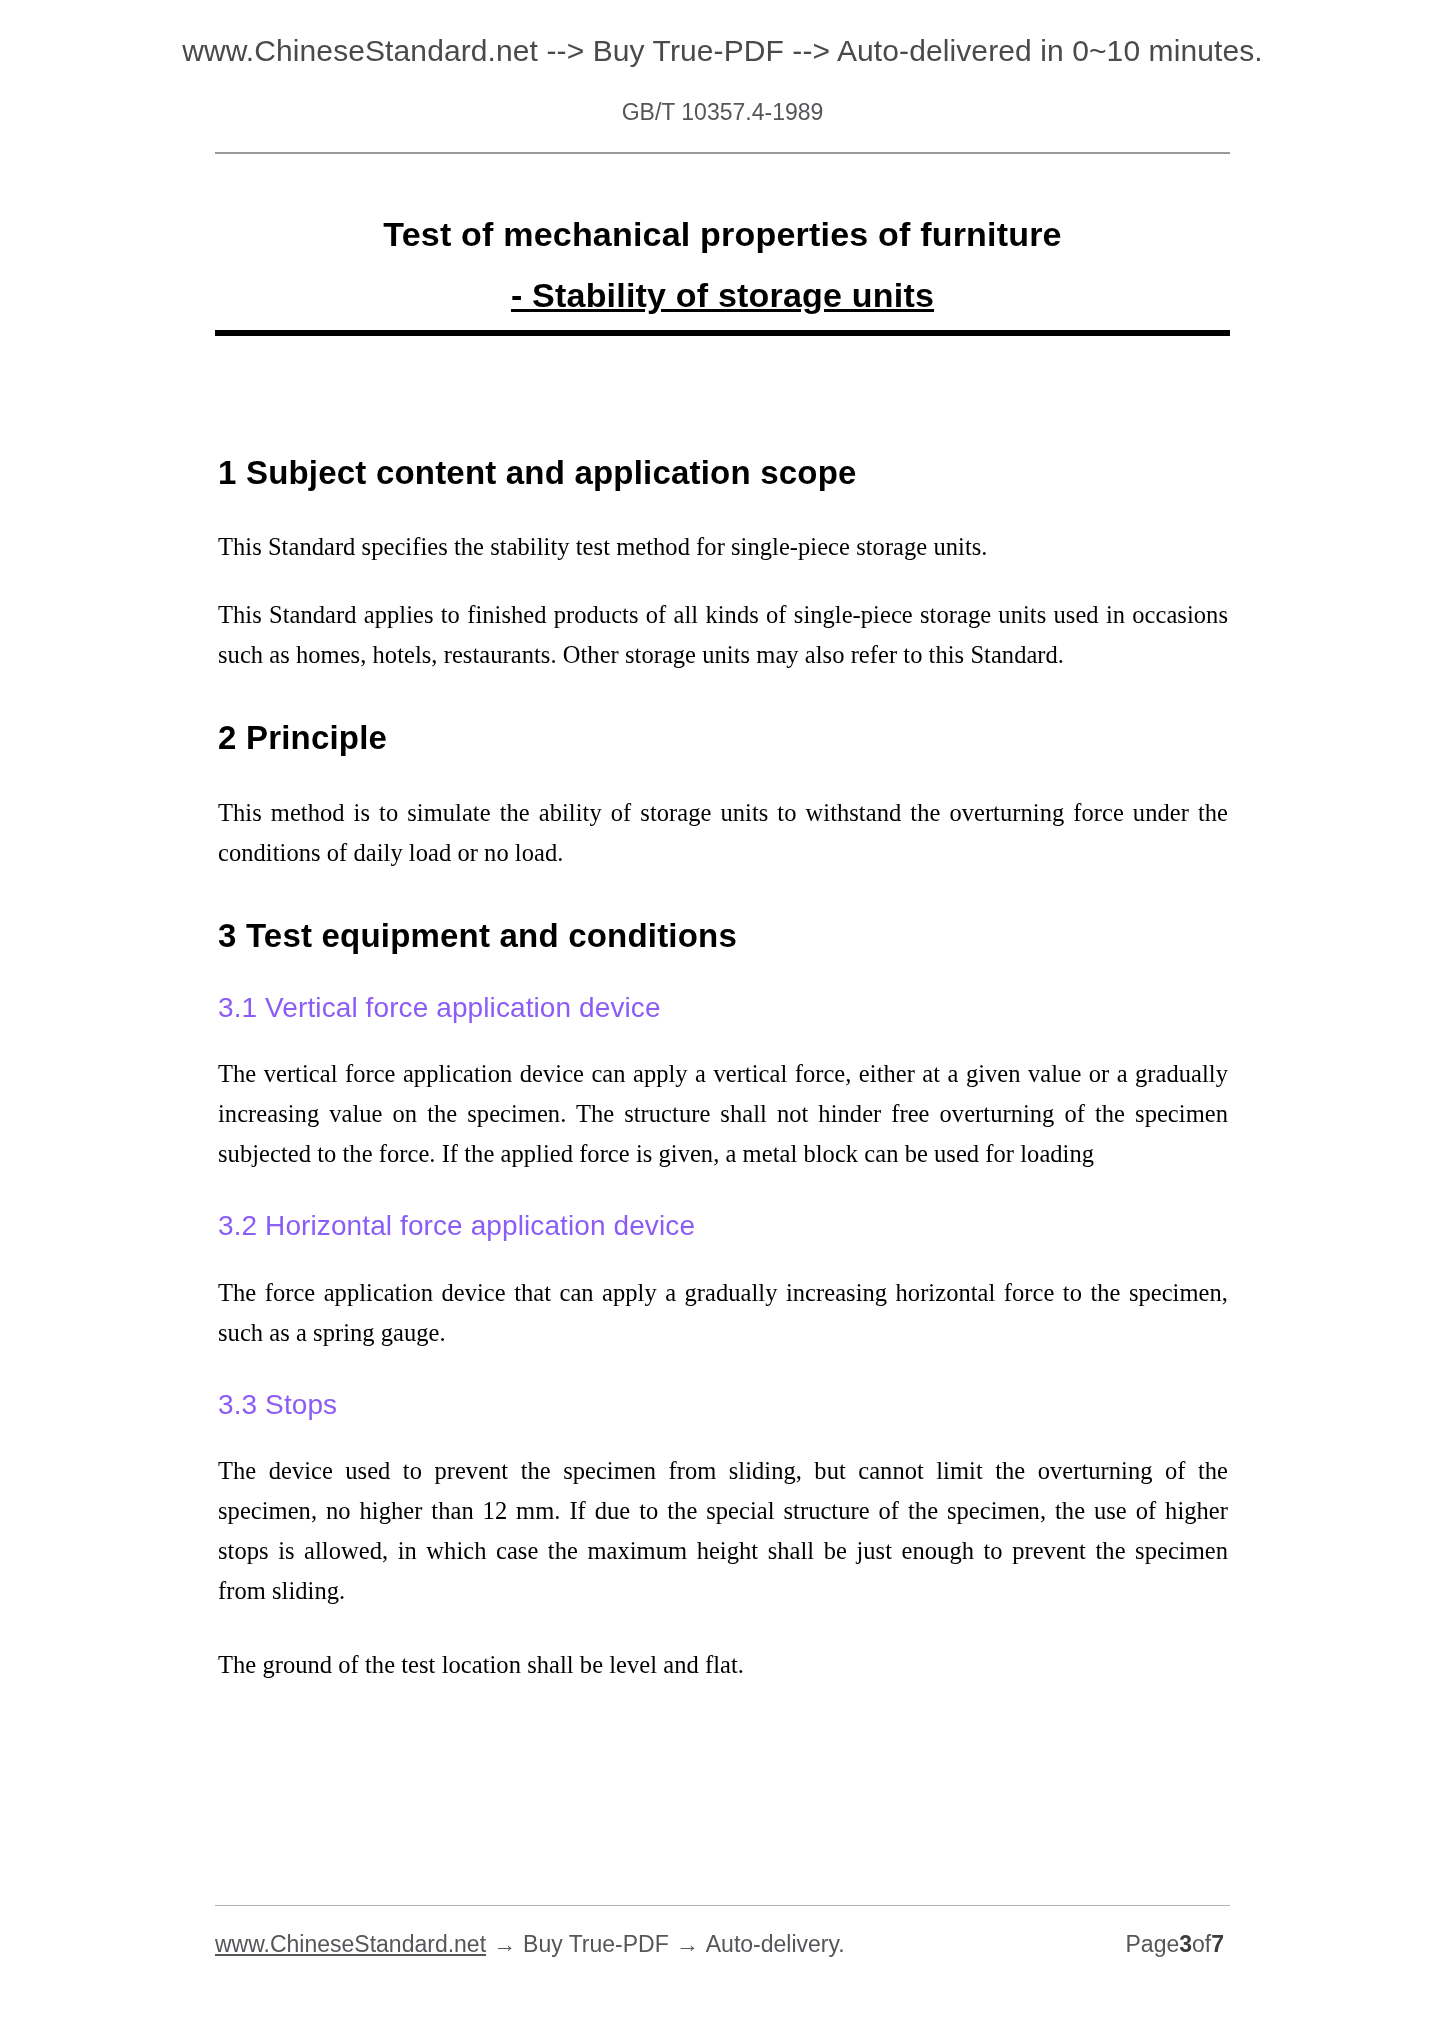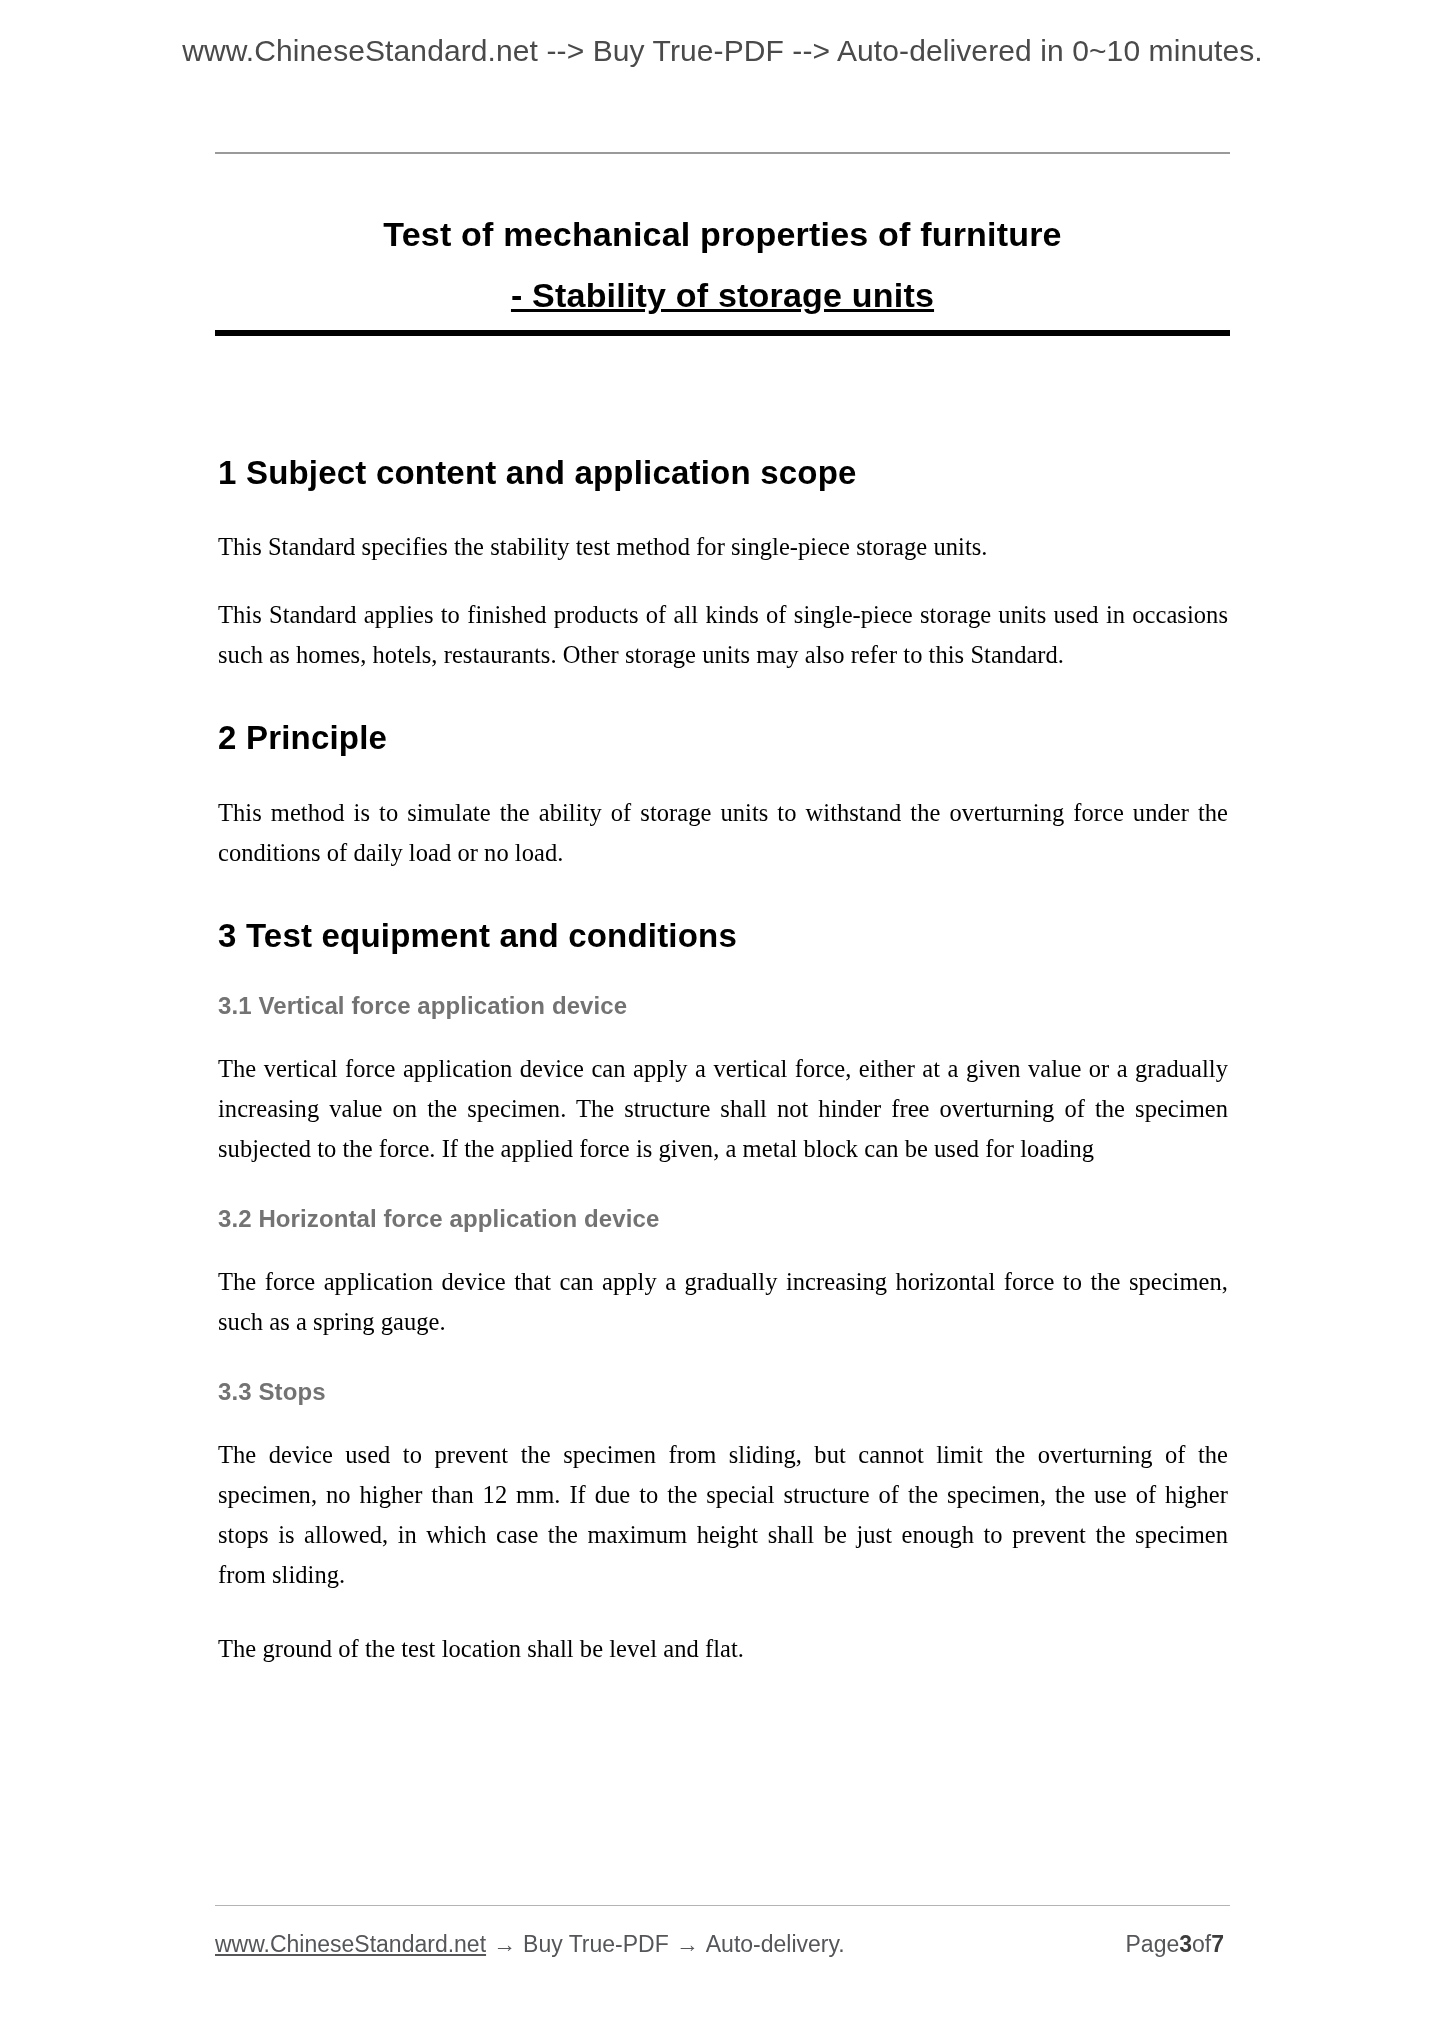--- a/index.html
+++ b/index.html
@@ -85,23 +85,23 @@
   h1.section {
     margin: 0 0 34px 0;
     font-size: 33px;
     font-weight: bold;
     color: #000;
     line-height: 1.25;
     letter-spacing: 0.2px;
   }
   h2.subsection {
     margin: 0 0 28px 0;
-    font-size: 24px;
-    font-weight: bold;
-    color: #737373;
+    font-size: 28px;
+    font-weight: normal;
+    color: #8b5cf6;
     line-height: 1.3;
     letter-spacing: 0.1px;
   }
   p.body {
     margin: 0 0 28px 0;
     font-size: 24.5px;
     line-height: 40px;
     color: #000;
     text-align: justify;
     text-justify: inter-word;
@@ -151,20 +151,21 @@
   }
   .pg-num { font-weight: bold; color: #3c3c3c; }
 </style>
 </head>
 <body>
 
 <div class="page">
 
   <div class="promo-header">www.ChineseStandard.net --&gt; Buy True-PDF --&gt; Auto-delivered in 0~10 minutes.</div>
 
+  <div class="std-number">GB/T 10357.4-1989</div>
 
   <div class="rule-thin-top"></div>
 
   <div class="doc-title line1">Test of mechanical properties of furniture</div>
 
   <div class="doc-title line2">- Stability of storage units</div>
 
   <div class="rule-thick"></div>
 
   <div class="content">

